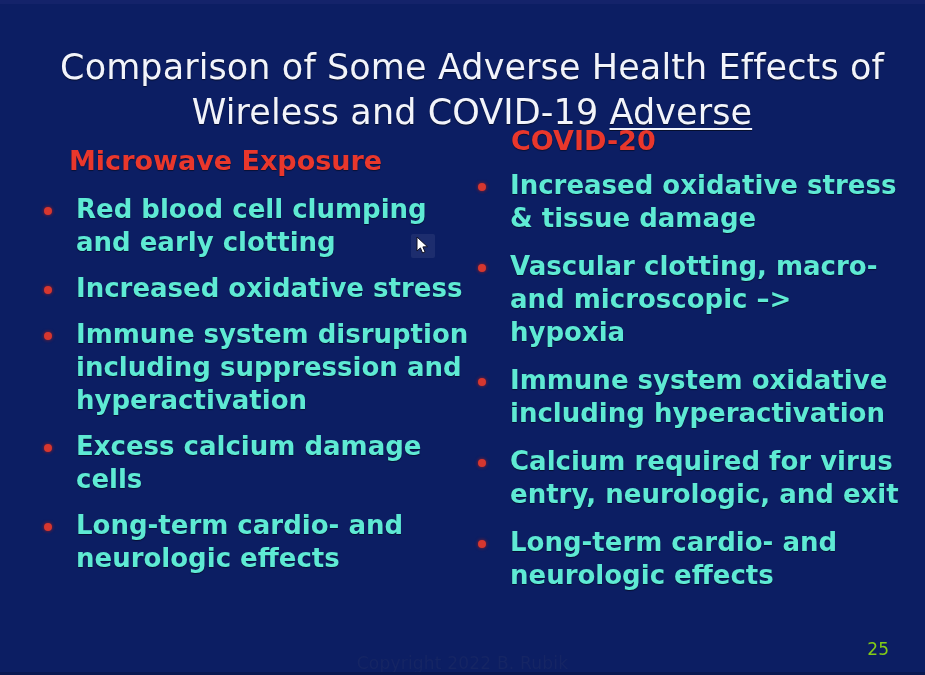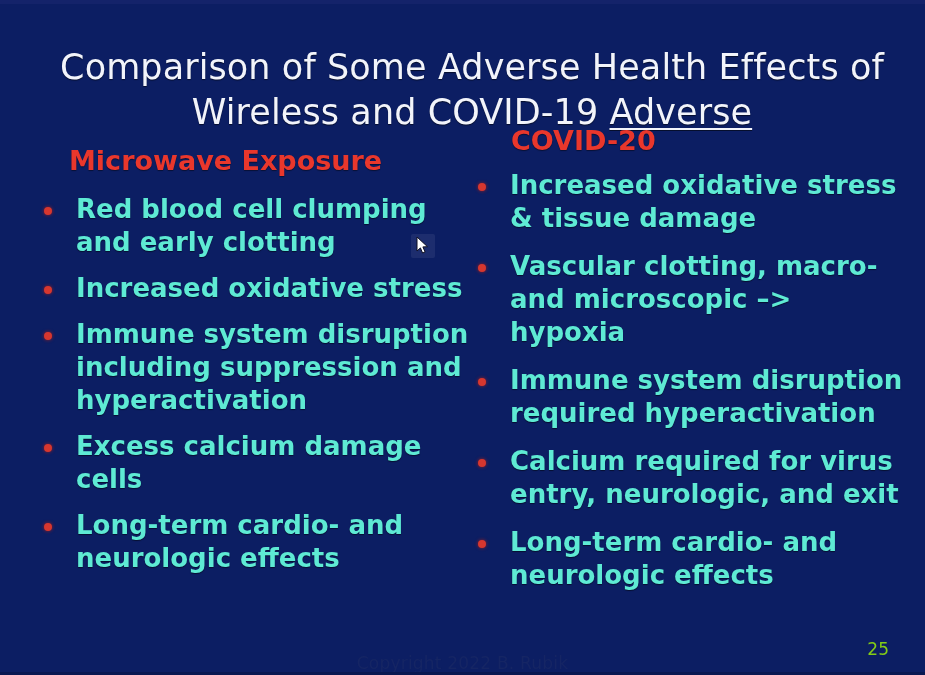--- a/index.html
+++ b/index.html
@@ -160,21 +160,21 @@
       <li>Excess calcium damage cells</li>
       <li>Long-term cardio- and neurologic effects</li>
     </ul>
   </div>
 
   <div id="col-right" class="col">
     <div class="col-head">COVID-20</div>
     <ul class="bullets">
       <li>Increased oxidative stress &amp; tissue damage</li>
       <li>Vascular clotting, macro- and microscopic –&gt; hypoxia</li>
-      <li>Immune system disruption required hyperactivation</li>
+      <li>Immune system oxidative including hyperactivation</li>
       <li>Calcium required for virus entry, neurologic, and exit</li>
       <li>Long-term cardio- and neurologic effects</li>
     </ul>
   </div>
 
   <div id="footer-copyright">Copyright 2022 B. Rubik</div>
   <div id="footer-pagenum">25</div>
 
   <div id="bottom-band"></div>
 

